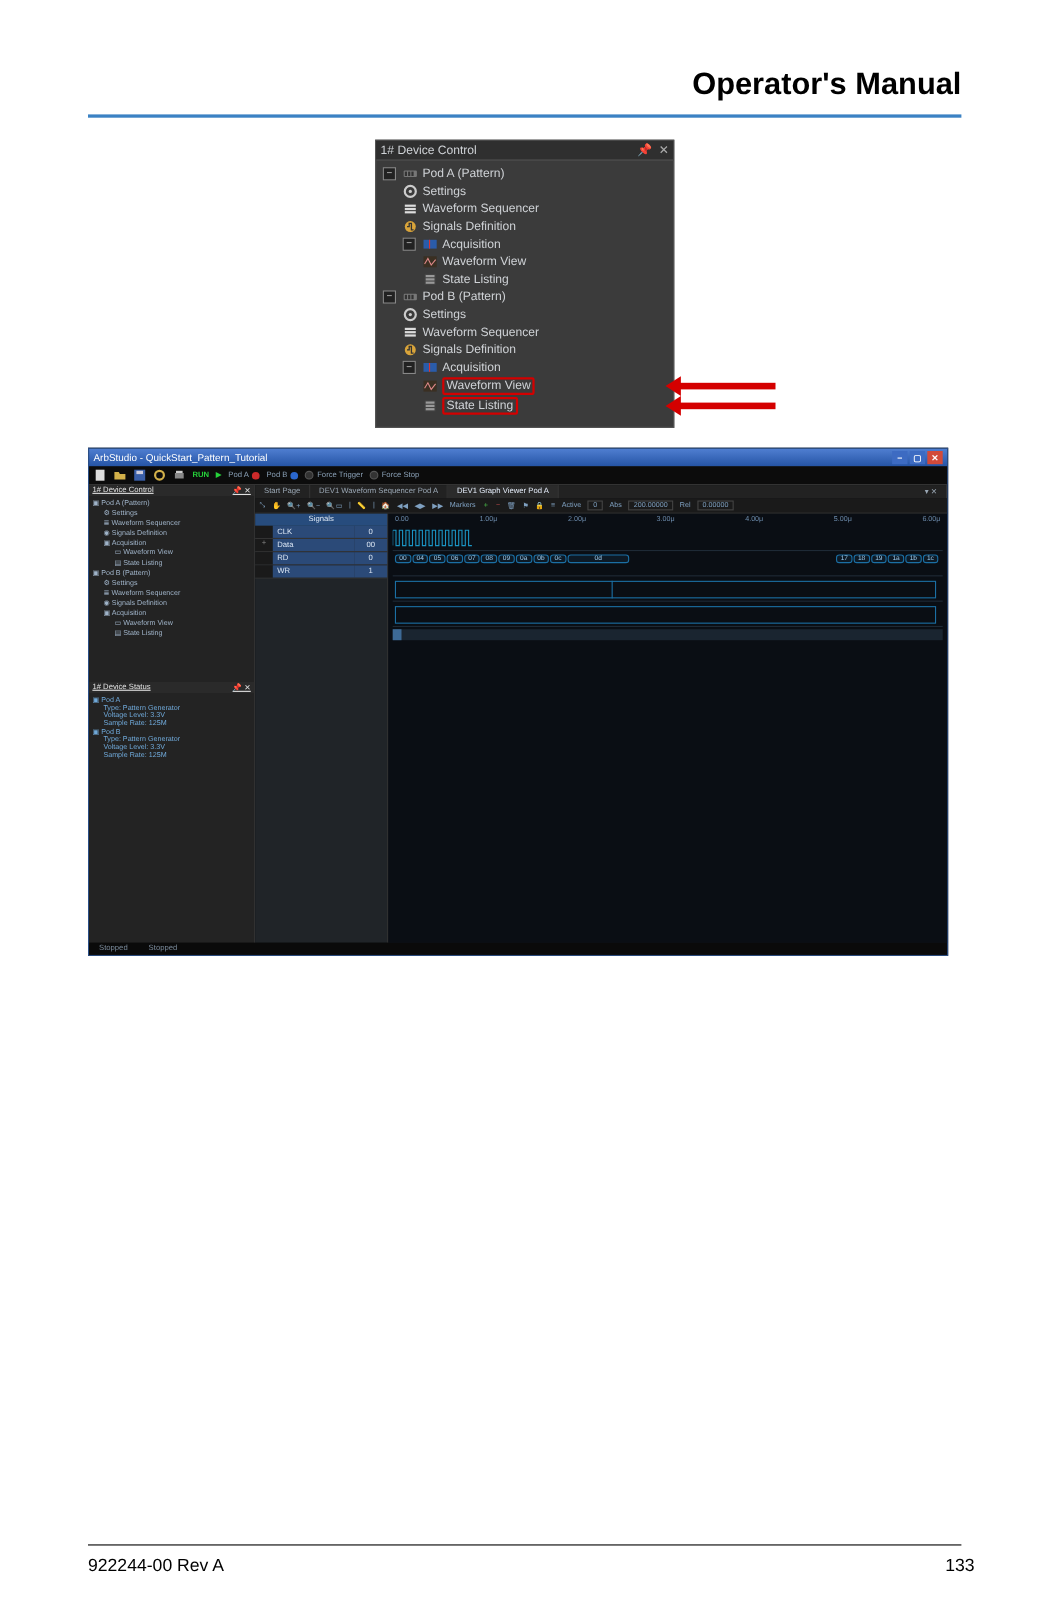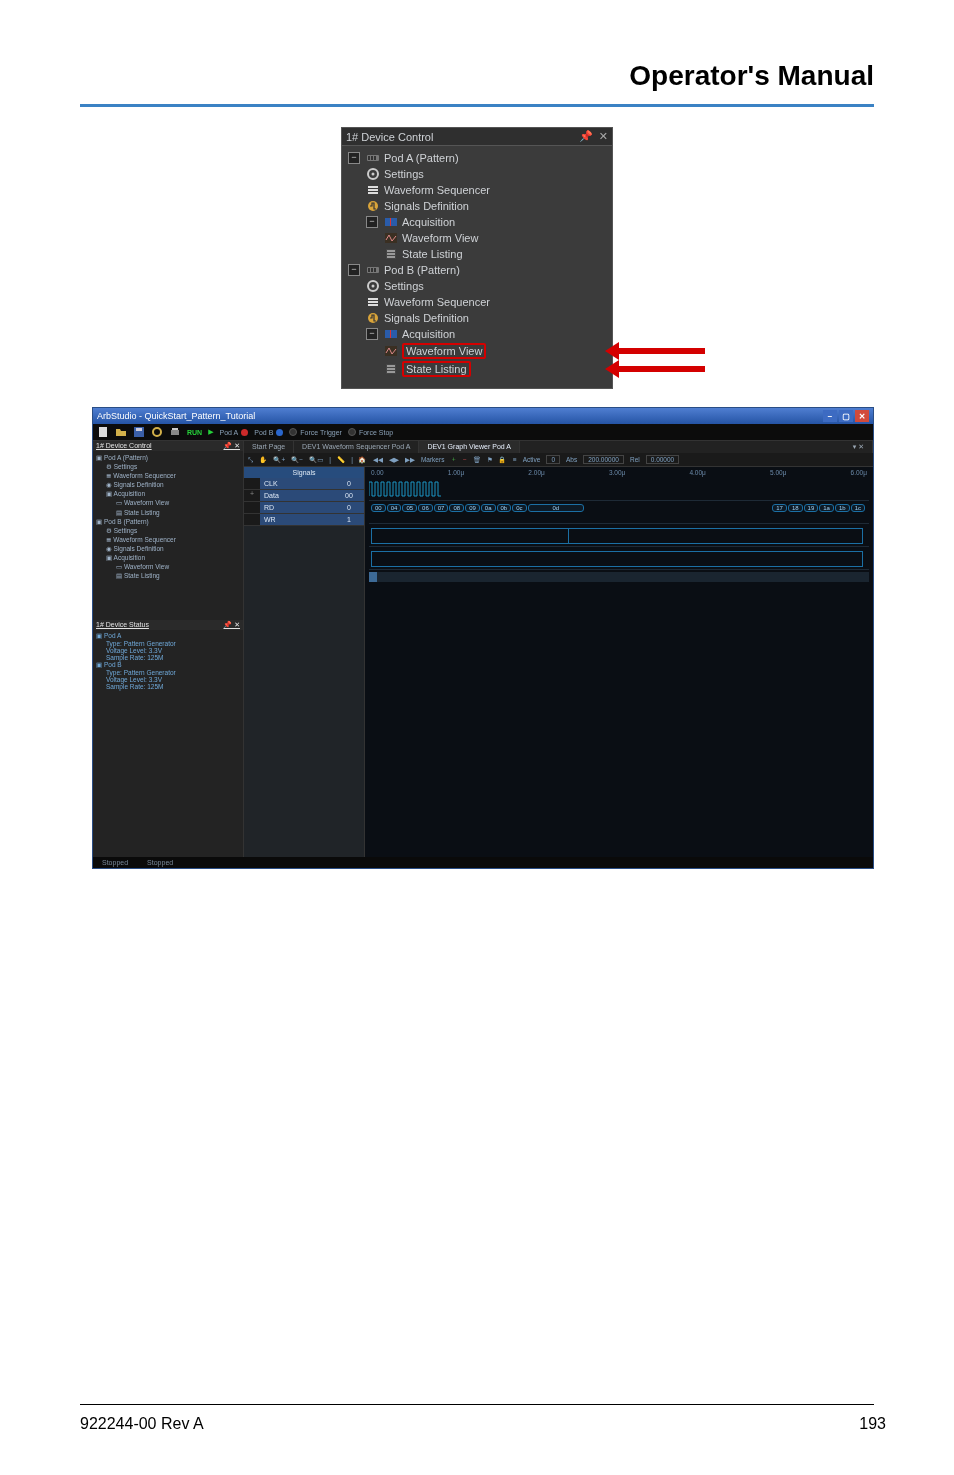--- a/index.html
+++ b/index.html
@@ -112,21 +112,21 @@
     left: -10px;
     top: -12px;
     width: 0; height: 0;
     border-right: 14px solid #d40000;
     border-top: 9px solid transparent;
     border-bottom: 9px solid transparent;
   }
   
   .figure2-wrap {
     display: flex;
-    justify-content: flex-end;
+    justify-content: flex-start;
   }
   .fig2 {
     width: 780px;
     height: 460px;
     background: #1a1a1a;
     border: 1px solid #2a4e86;
     font-size: 7px;
     color: #b8c4d0;
     position: relative;
     display: flex;
@@ -758,16 +758,16 @@
     <div class="fig2-statusbar">
       <span><span class="lamp"></span><span>Stopped</span></span>
       <span><span class="lamp"></span><span>Stopped</span></span>
     </div>
    </div>
   </div>
 
   <div class="footer-rule"></div>
   <div class="footer">
     <span>922244-00 Rev A</span>
-    <span>193</span>
+    <span>133</span>
   </div>
 
 </div>
 
 </body></html>

